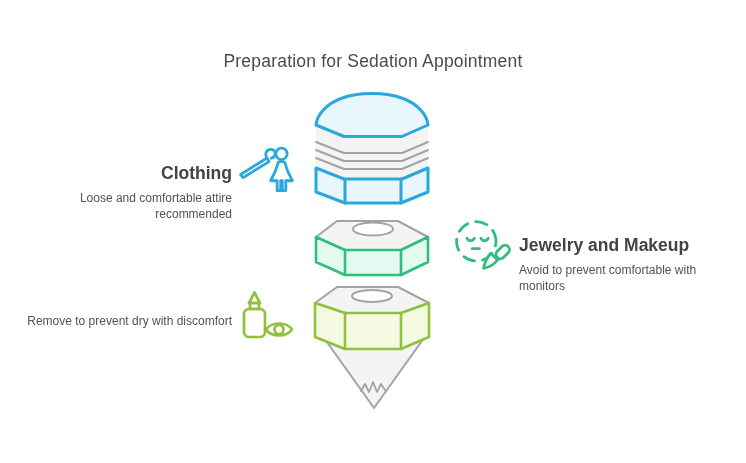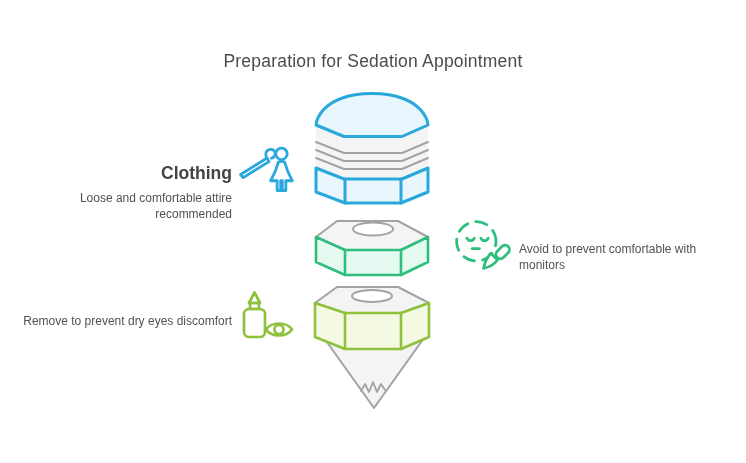--- a/index.html
+++ b/index.html
@@ -83,29 +83,30 @@
     <g class="ln st-green fl-none" stroke-width="2.7">
       <circle cx="22.5" cy="24.5" r="19" stroke-dasharray="11 8" transform="rotate(-20 22.5 24.5)"></circle>
       <path d="M13.5,21.5 C15,24.5 19,24.5 20.5,21.5"></path>
       <path d="M27,21.5 C28.5,24.5 32.5,24.5 34,21.5"></path>
       <path d="M18.5,31.5 L25.5,31.5"></path>
       <rect class="fl-white" x="40.5" y="30.5" width="15" height="8.5" rx="4.25" transform="rotate(-45 48 34.75)"></rect>
       <path class="fl-white" d="M43,42.5 L36.5,36 C33,40 30.5,45.5 29.5,50.5 C35,49.5 40,46.5 43,42.5 Z"></path>
     </g>
   </svg>
   <div class="label-block" style="left:519px;top:235px;width:205px">
+    <div class="heading">Jewelry and Makeup</div>
     <div class="desc">Avoid to prevent comfortable with monitors</div>
   </div>
 
   <svg class="icon" style="left:240px;top:290px" width="60" height="56" viewBox="0 0 60 56">
     <g class="ln st-lime fl-none" stroke-width="2.7">
       <path d="M14.5,2.5 L9,13 L20,13 Z"></path>
       <rect x="10" y="13" width="9" height="6"></rect>
       <rect x="4" y="19" width="21" height="28" rx="5"></rect>
       <path class="fl-white" d="M26,39.5 C31.5,31.5 46.5,31.5 52,39.5 C46.5,47.5 31.5,47.5 26,39.5 Z"></path>
       <circle cx="39" cy="39.5" r="4.5"></circle>
     </g>
   </svg>
   <div class="label-block align-right" style="right:514px;top:307px;width:230px">
-    <div class="desc">Remove to prevent dry eyes discomfort</div>
+    <div class="desc">Remove to prevent dry with discomfort</div>
   </div>
 
 </div>
 
 </body></html>

